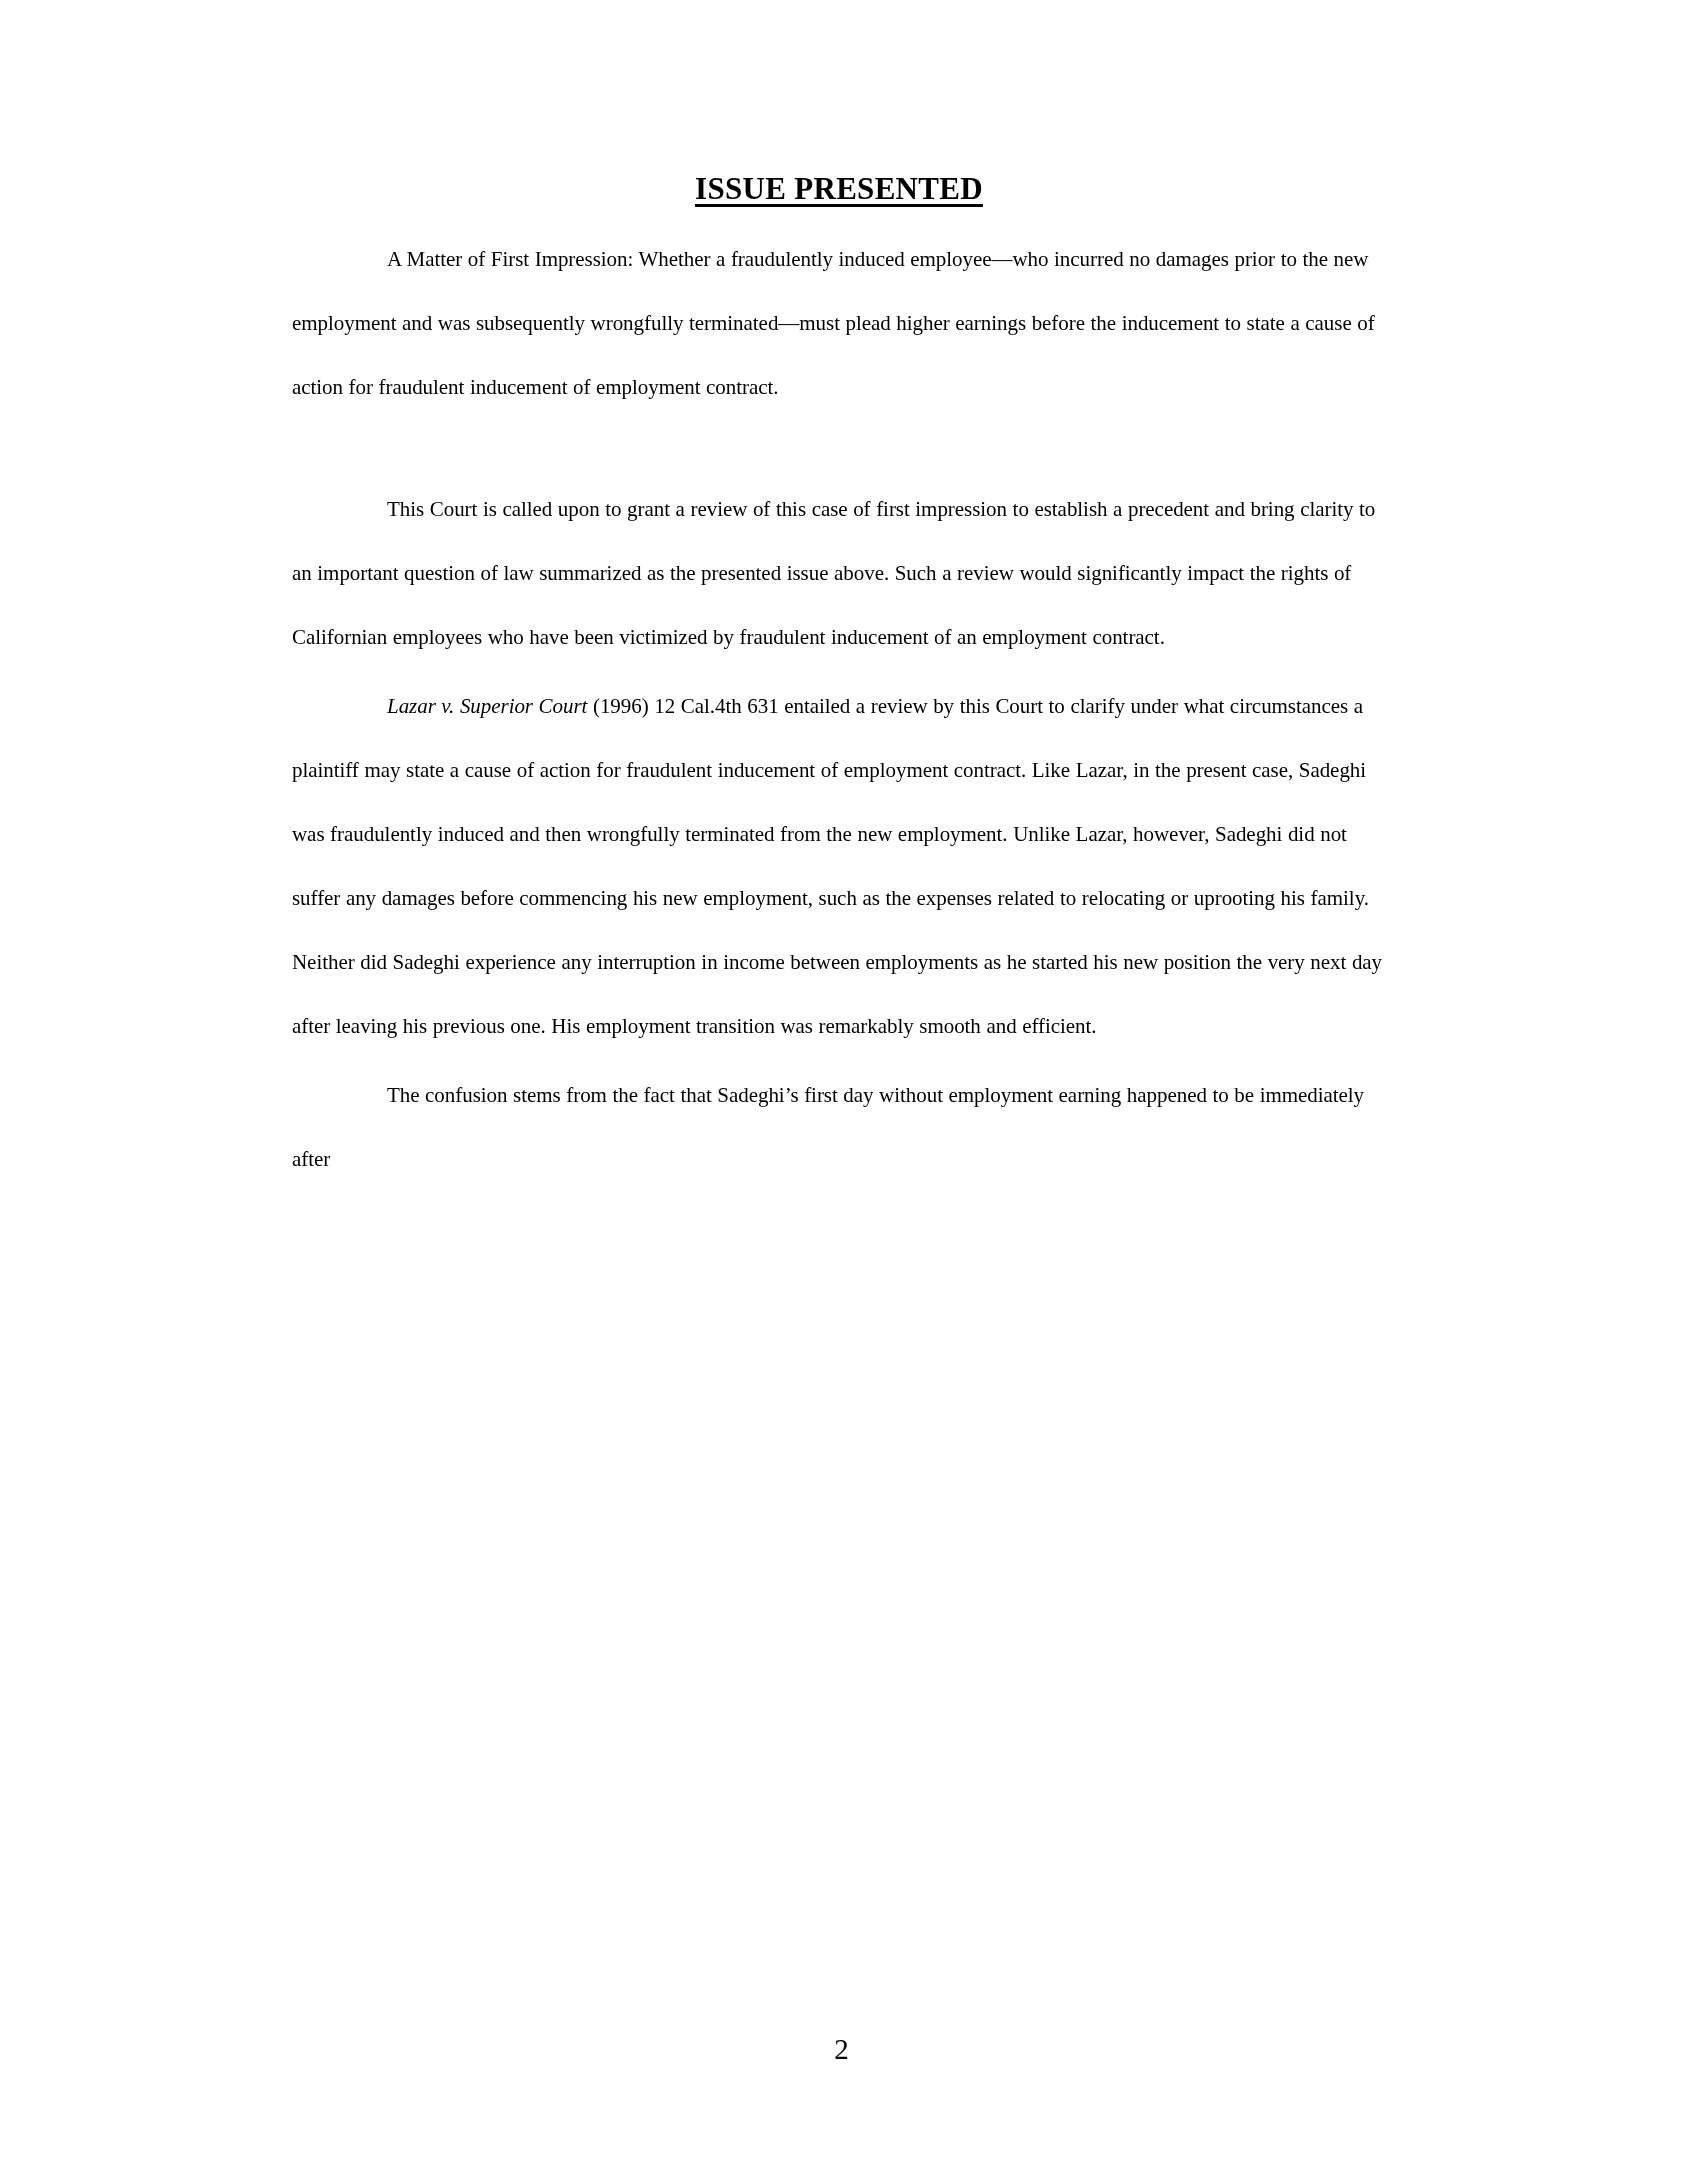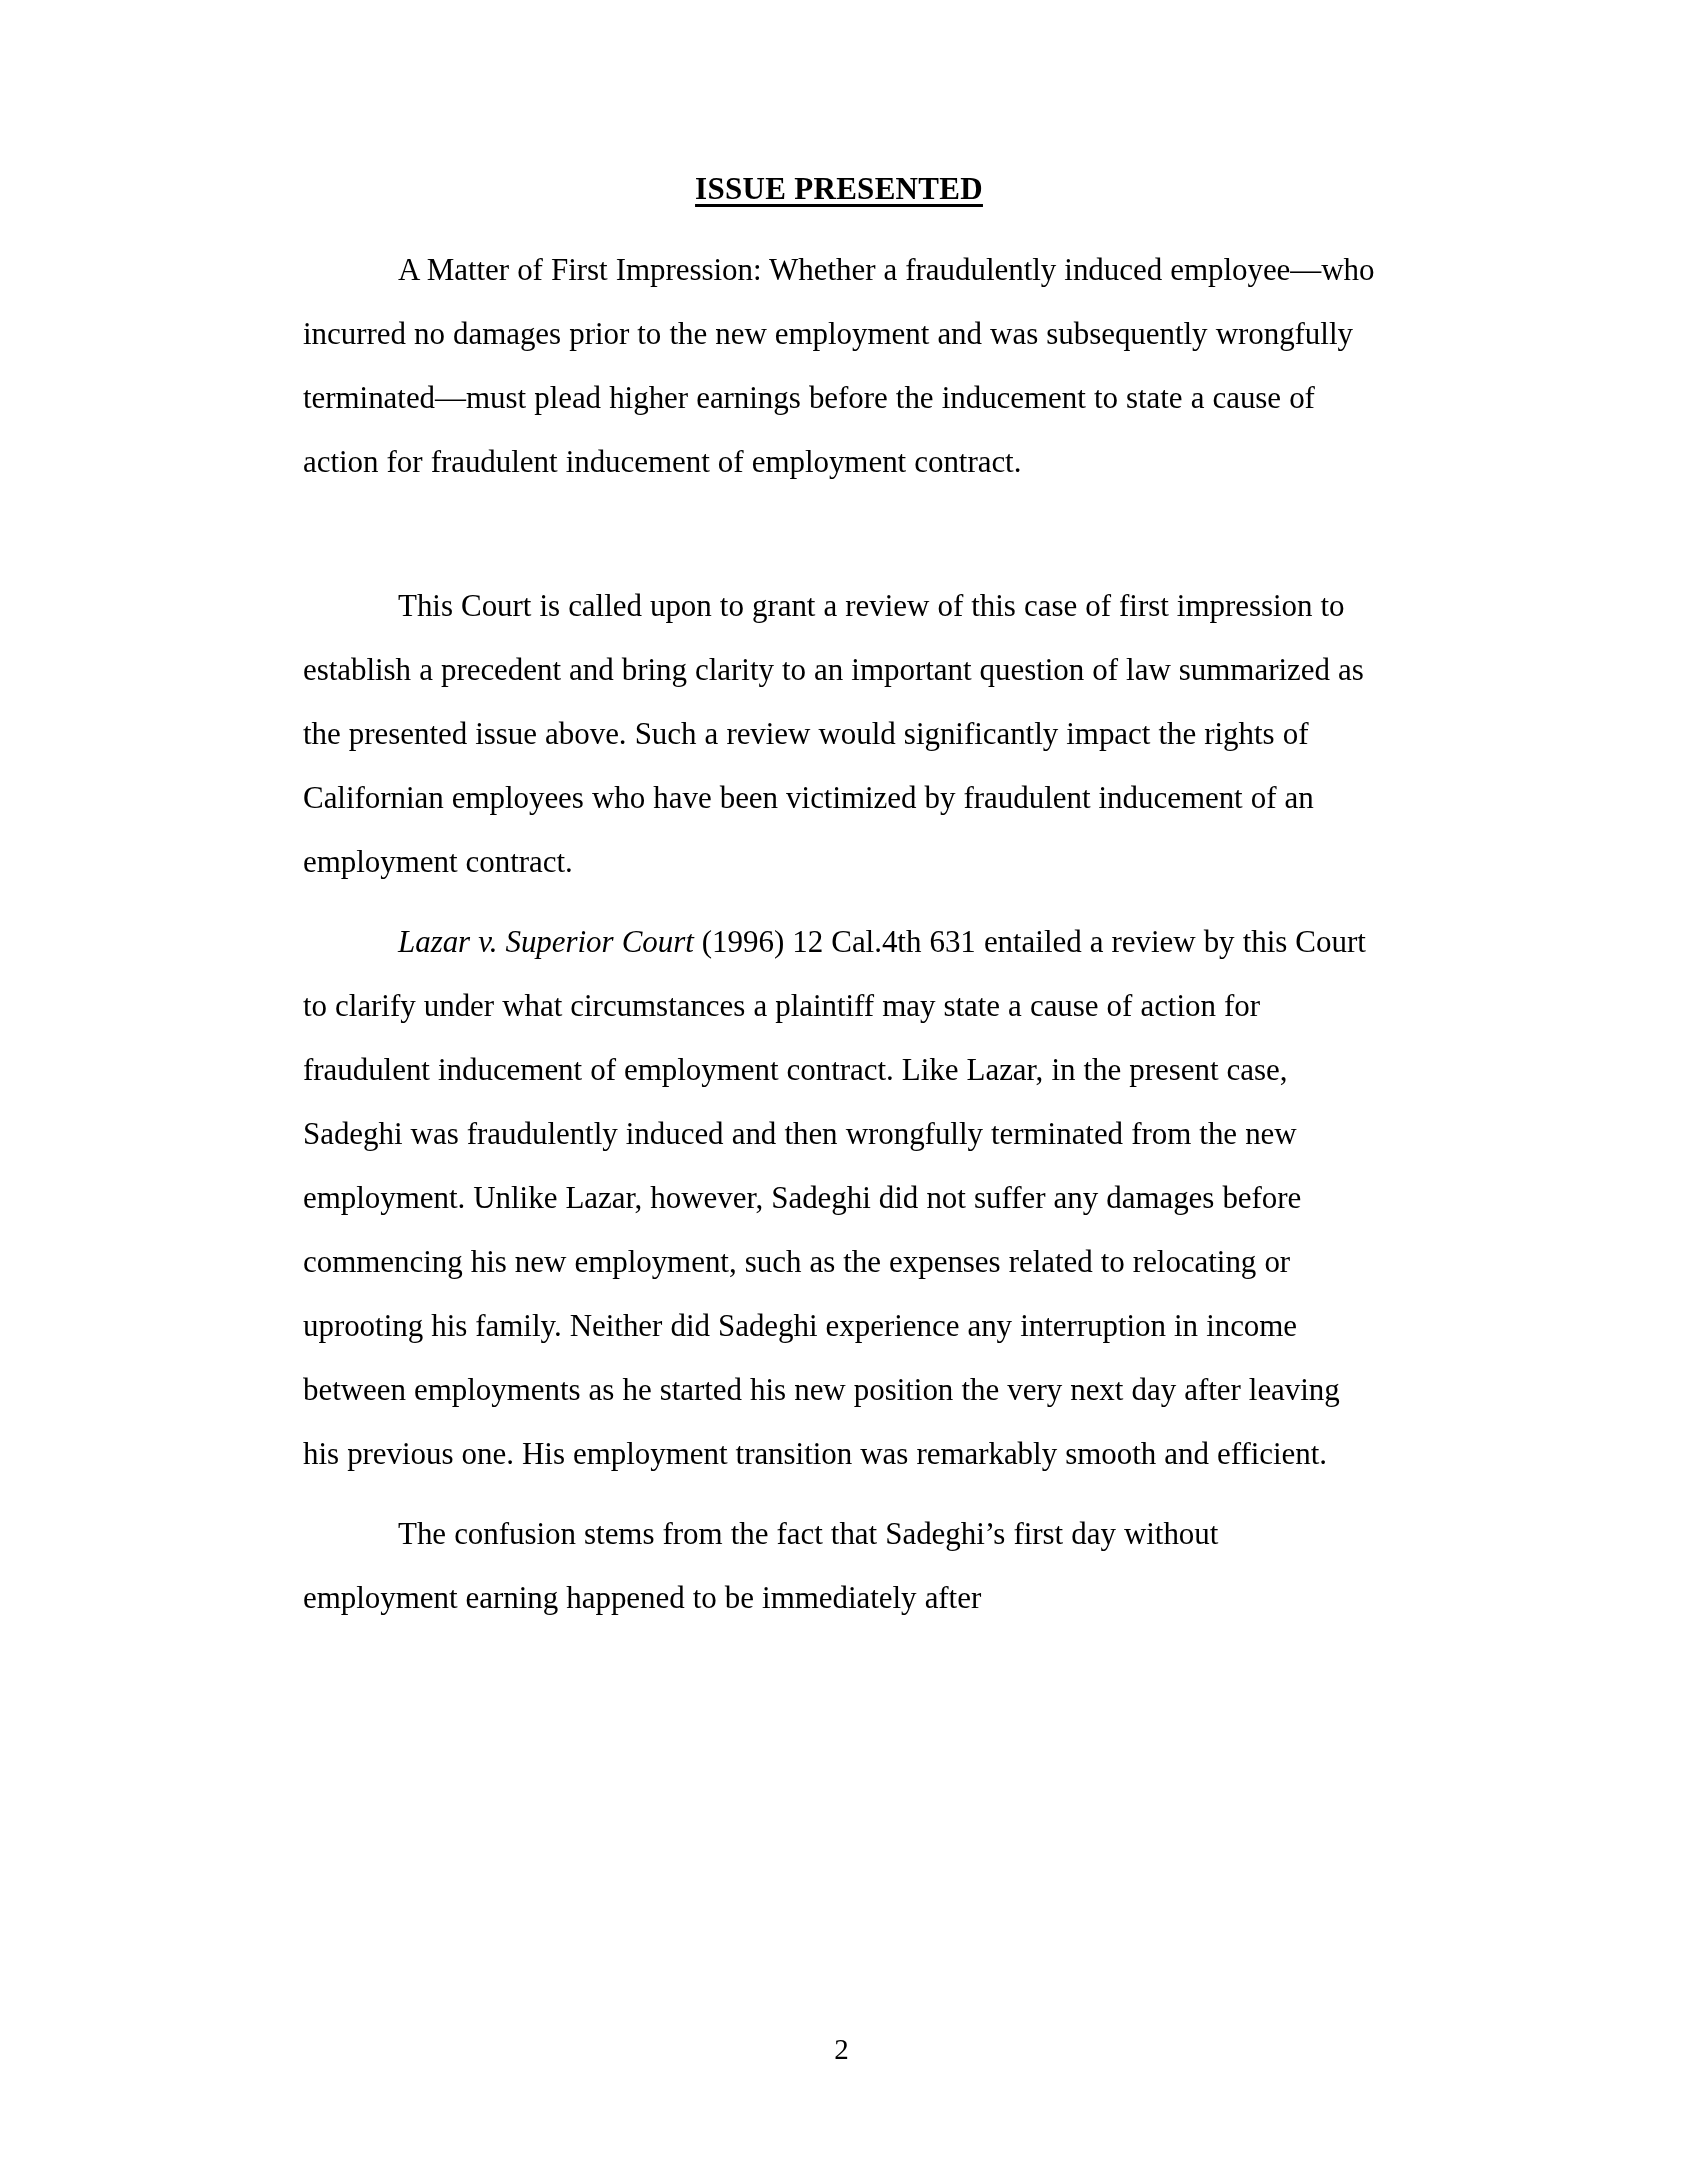--- a/index.html
+++ b/index.html
@@ -38,24 +38,24 @@
     margin: 0 0 0 0;
     padding: 0;
     line-height: 1.0;
   }
   .heading span.u {
     text-decoration: underline;
     text-underline-offset: 5px;
     text-decoration-thickness: 2.5px;
   }
   .para {
-    font-size: 31px;
+    font-size: 21px;
     line-height: 64px;
     text-align: left;
-    margin: 16px;
+    margin: 5px;
     padding: 0;
     text-indent: 95px;
     letter-spacing: -0.05px;
     word-spacing: 0.4px;
   }
   .gap-after-heading { height: 18px; }
   .gap-before-heading { height: 30px; }
   em.case { font-style: italic; }
   .pagenum {
     position: absolute;

